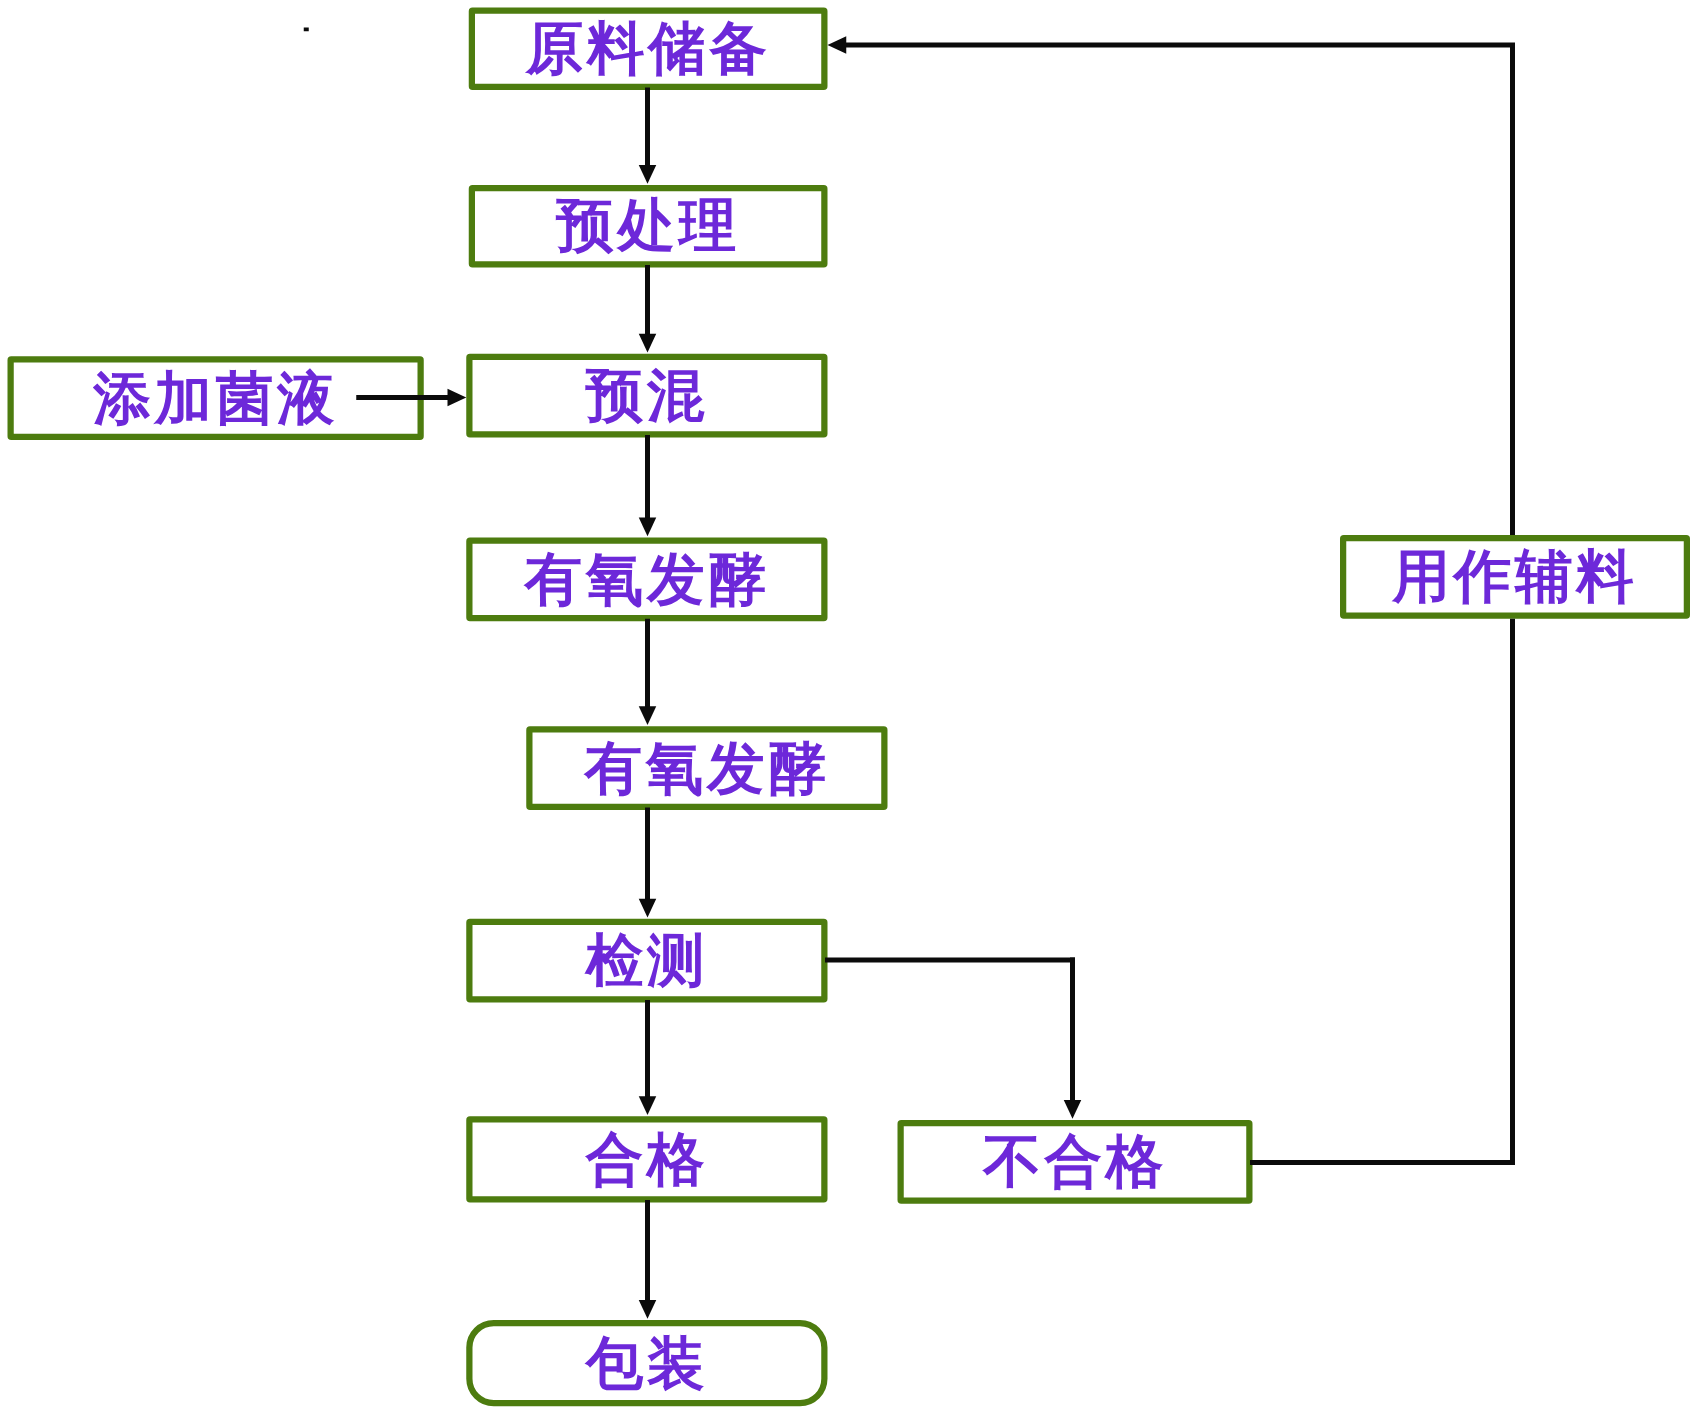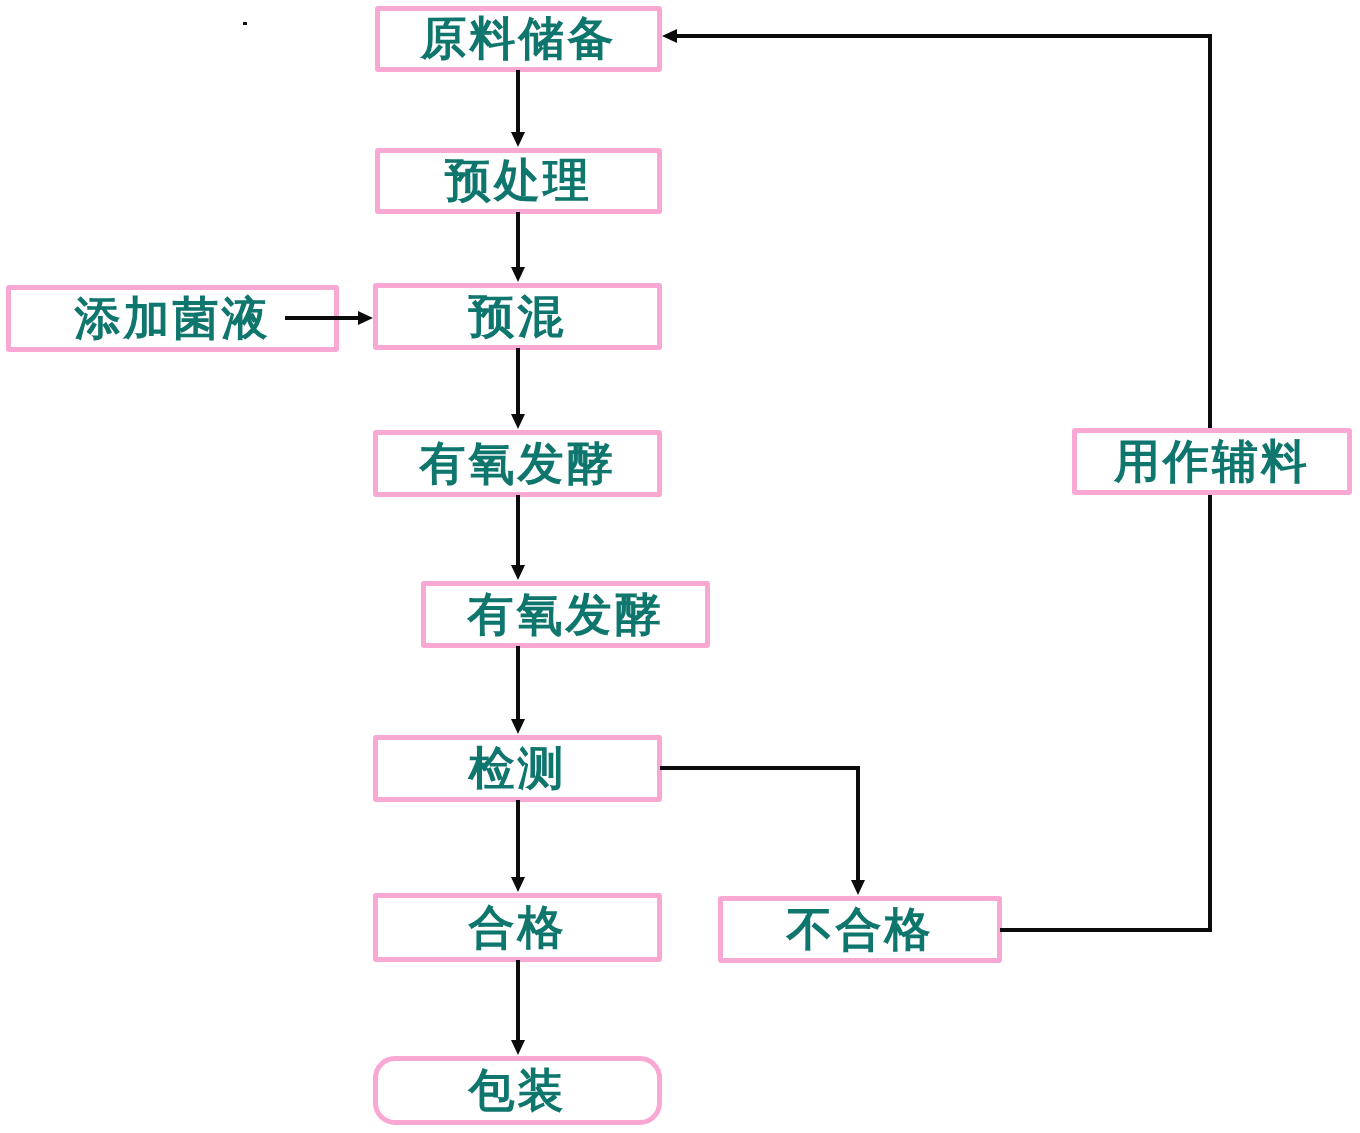--- a/index.html
+++ b/index.html
@@ -11,29 +11,29 @@
   .canvas {
     position: relative;
     width: 1360px;
     height: 1133px;
     background: #ffffff;
     overflow: hidden;
   }
   .node {
     position: absolute;
     box-sizing: border-box;
-    border: 5px solid #f9a8d4;
+    border: 5px solid #4d7c0f;
     border-radius: 3px;
     background: #ffffff;
     display: flex;
     align-items: center;
     justify-content: center;
     font-size: 46px;
     font-weight: bold;
-    color: #0f766e;
+    color: #6d28d9;
     letter-spacing: 3px;
     white-space: nowrap;
   }
   .line {
     position: absolute;
     background: #0b0b0b;
   }
   .arr {
     position: absolute;
     width: 0;

